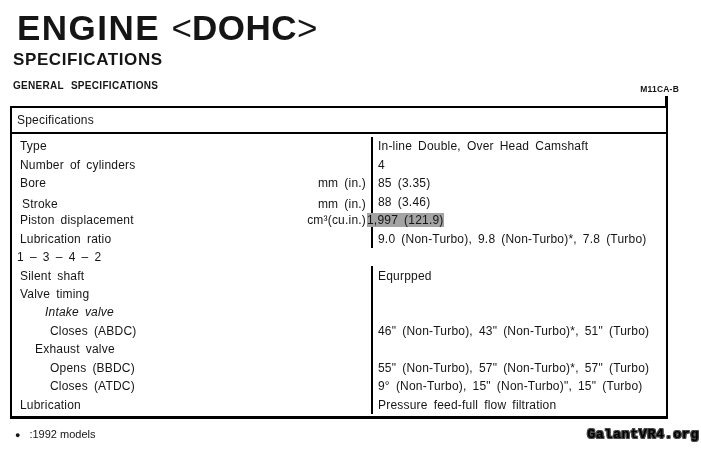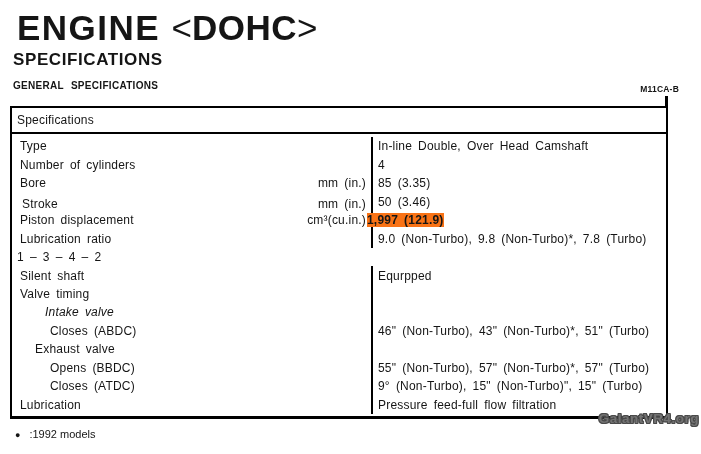--- a/index.html
+++ b/index.html
@@ -26,30 +26,30 @@
   .thead { display:flex; height:26px; border-bottom:2px solid #000; flex:0 0 auto; }
   .tbody { display:flex; flex-direction:column; flex:1 1 auto; padding-top:3px; padding-bottom:2px; }
   .tr { display:flex; flex:1 1 auto; align-items:center; }
   .cell-items { width:361px; flex:0 0 361px; border-right:2px solid #000; align-self:stretch;
                 display:flex; align-items:center; }
   .thead .cell-items { padding-left:9px; }
   .cell-specs { flex:1 1 auto; padding-left:5px; display:flex; align-items:center; }
   .item-label { white-space:nowrap; }
   .item-unit { margin-left:auto; padding-right:5px; white-space:nowrap; }
   .spec-value { white-space:nowrap; }
-  .spec-value.overhang { margin-left:-11px; background:#f97316;font-weight:bold; }
+  .spec-value.overhang { margin-left:-11px; background:#a3a3a3; }
 
   .scan-tick { position:absolute; left:665px; top:96px; width:2.5px; height:11px; background:#000; }
 
   
   .footnote { position:absolute; left:15px; top:428px; font-size:11px; display:flex; align-items:center; }
   .footnote .bullet { font-size:9px; margin-right:9px; position:relative; top:0.5px; }
-  .watermark { position:absolute; right:2px; top:411px;
-               font-family:Liberation Sans, sans-serif; font-weight:700; font-size:13.5px;
-               color:#737373; letter-spacing:0.5px;
+  .watermark { position:absolute; right:2px; top:427px;
+               font-family:Liberation Mono, monospace; font-weight:700; font-size:13.5px;
+               color:#000000; letter-spacing:0.5px;
                text-shadow:1px 0 #4a4a4a, -1px 0 #4a4a4a, 0 1px #4a4a4a, 0 -1px #4a4a4a,
                            1px 1px #4a4a4a, -1px -1px #4a4a4a, 1px -1px #4a4a4a, -1px 1px #4a4a4a; }
 </style>
 </head>
 <body>
 
 <div class="page">
 
   <h1 class="title"><span>ENGINE</span>&nbsp;<span class="angle">&lt;</span><span class="variant">DOHC</span><span class="angle">&gt;</span></h1>
 
@@ -90,21 +90,21 @@
       <div class="cell-specs">
         <span class="spec-value">85 (3.35)</span>
       </div>
     </div>
         <div class="tr">
       <div class="cell-items" style="padding-left: 10px; align-items: flex-end;">
         <span class="item-label">Stroke</span>
         <span class="item-unit">mm (in.)</span>
       </div>
       <div class="cell-specs">
-        <span class="spec-value">50 (3.46)</span>
+        <span class="spec-value">88 (3.46)</span>
       </div>
     </div>
         <div class="tr">
       <div class="cell-items" style="padding-left: 8px;">
         <span class="item-label">Piston displacement</span>
         <span class="item-unit">cm³(cu.in.)</span>
       </div>
       <div class="cell-specs">
         <span class="spec-value overhang">1,997 (121.9)</span>
       </div>

